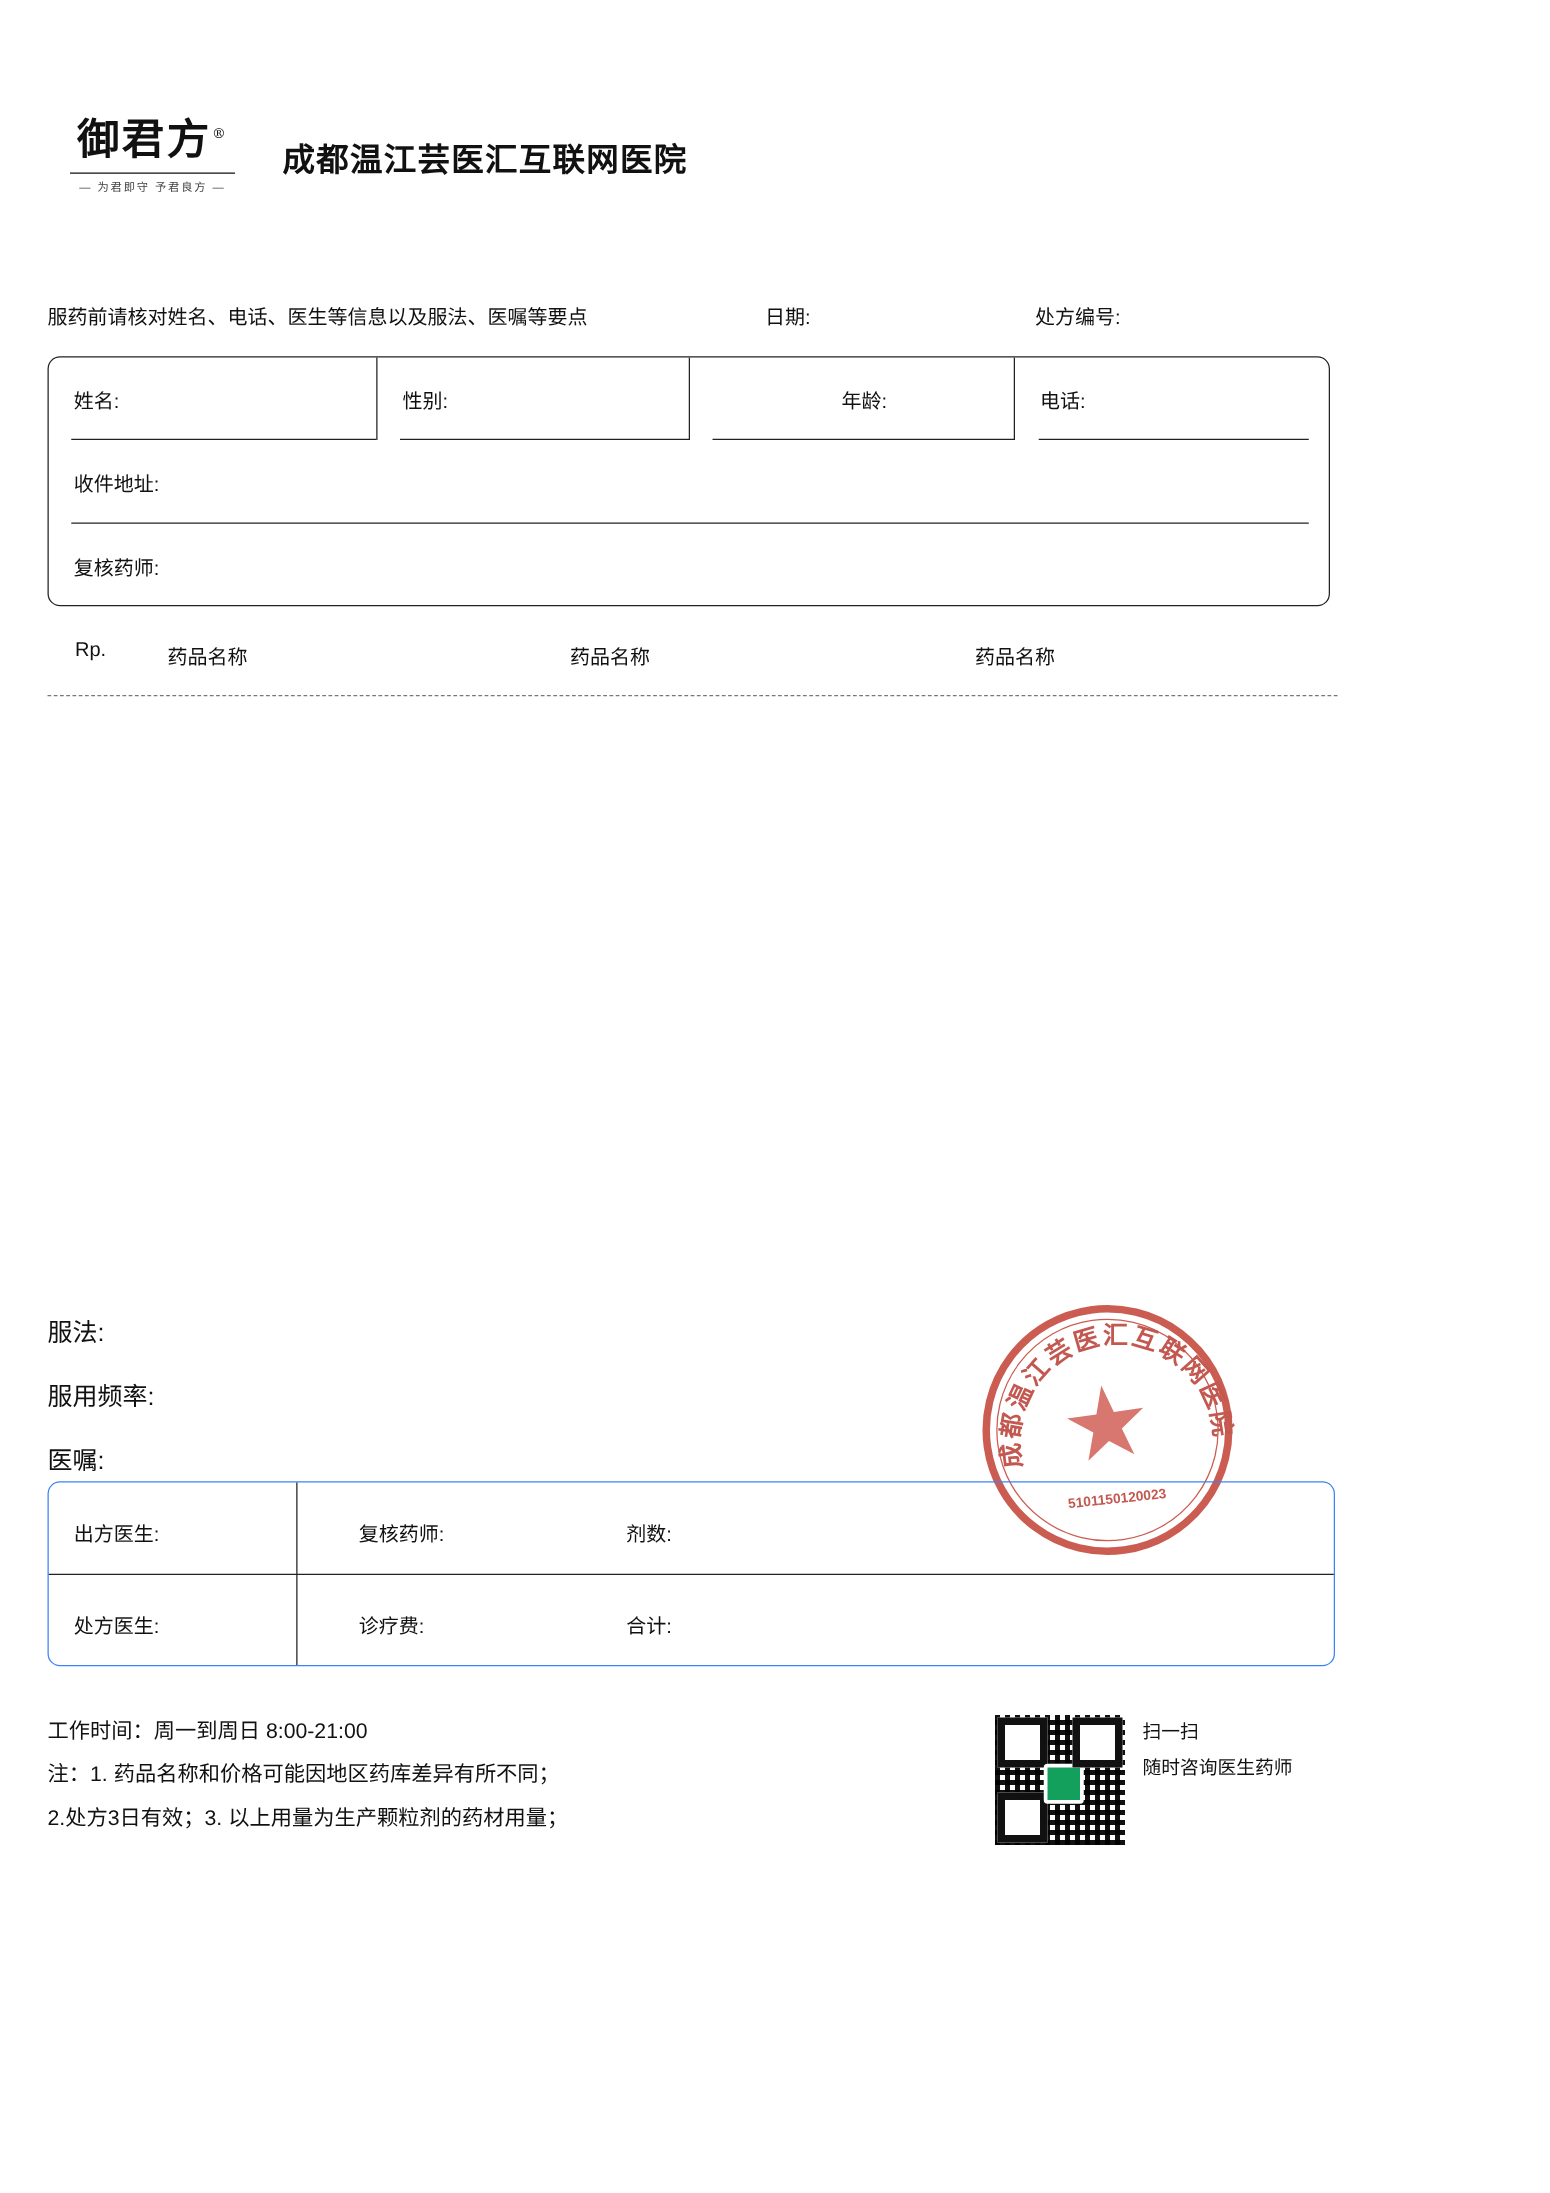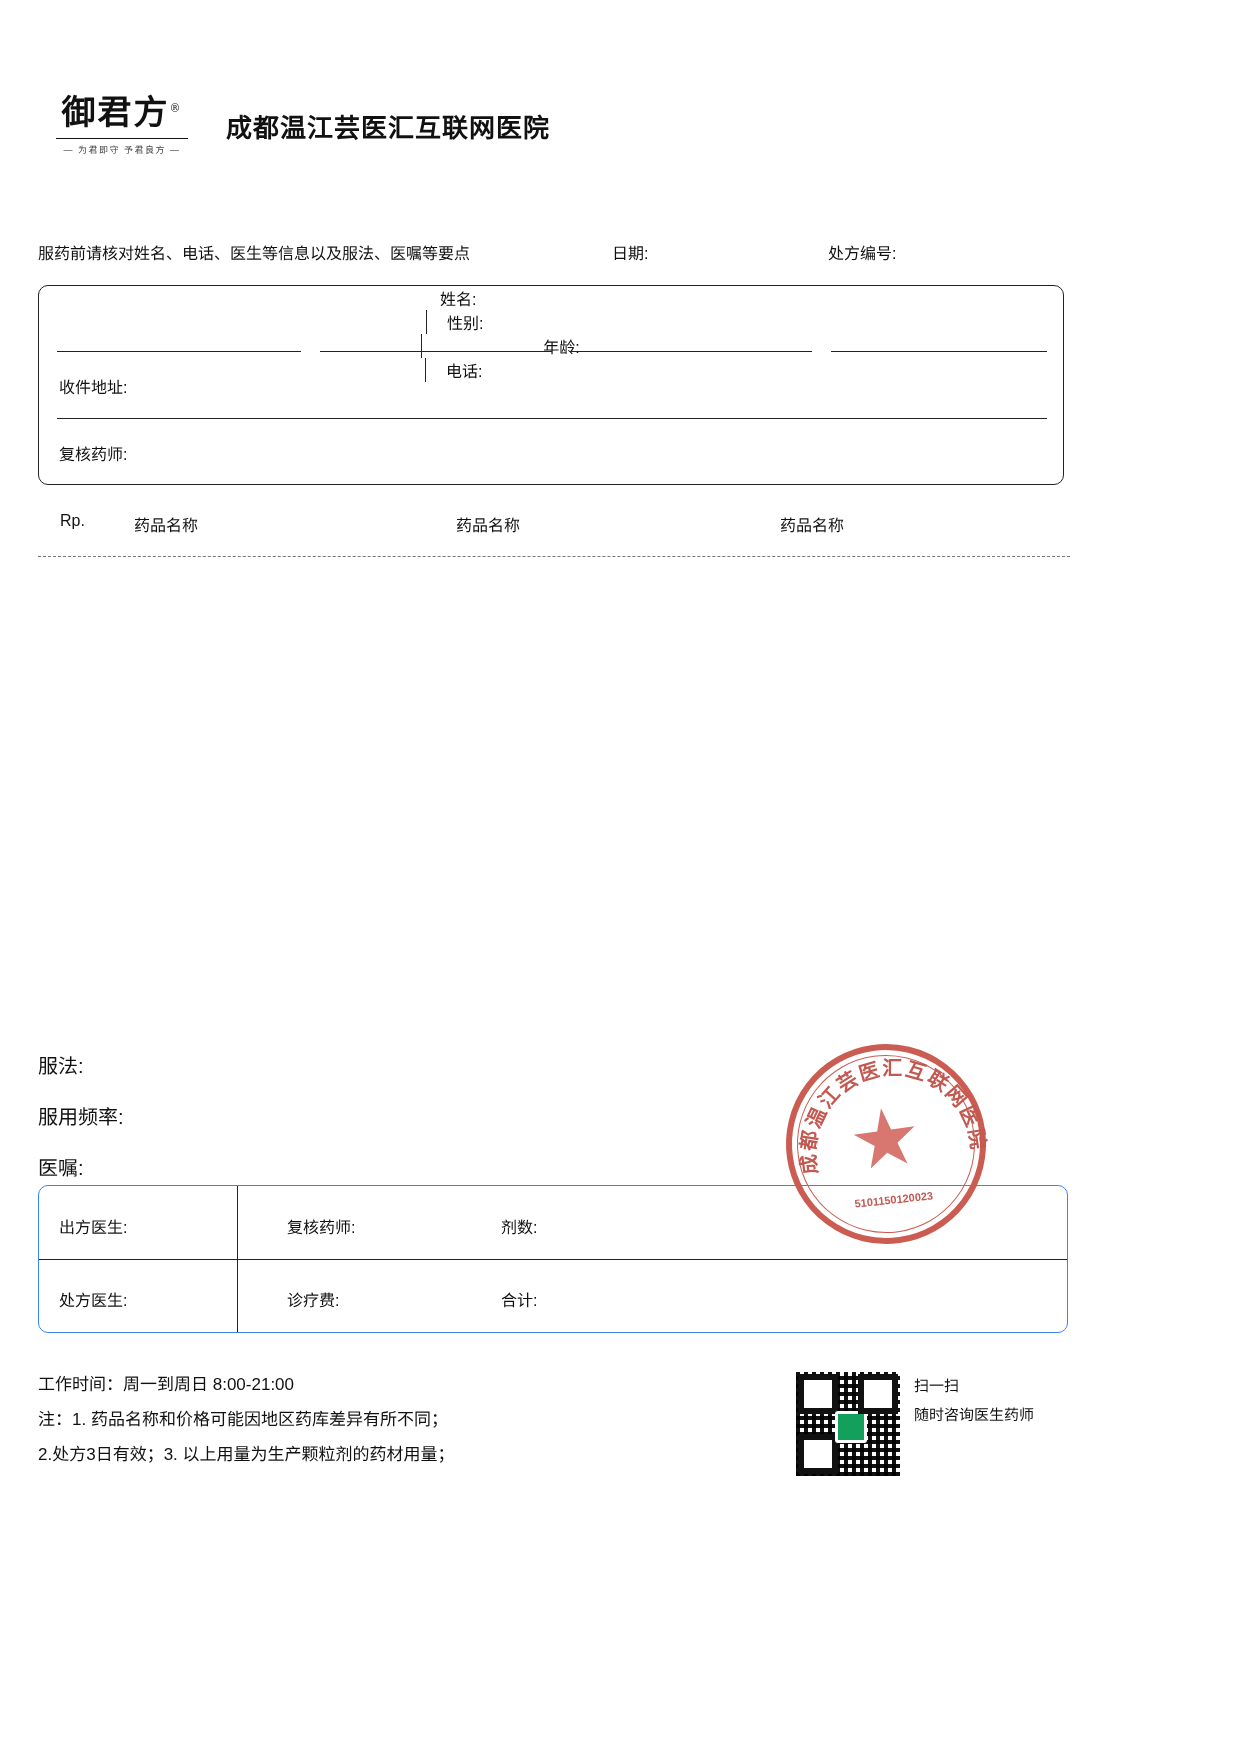--- a/index.html
+++ b/index.html
@@ -98,21 +98,21 @@
   }
   .pb-row {
     position: absolute;
     left: 0;
     width: 100%;
     height: 66px;
     box-sizing: border-box;
     display: flex;
     align-items: center;
   }
-  .pb-row.r1 { top: 0; flex-direction: column; }
+  .pb-row.r1 { top: 0; }
   .pb-row.r2 { top: 67px; }
   .pb-row.r3 { top: 134px; }
   .pb-cell {
     position: relative;
     height: 100%;
     display: flex;
     align-items: center;
     box-sizing: border-box;
     padding-left: 20px;
     font-size: 16px;

